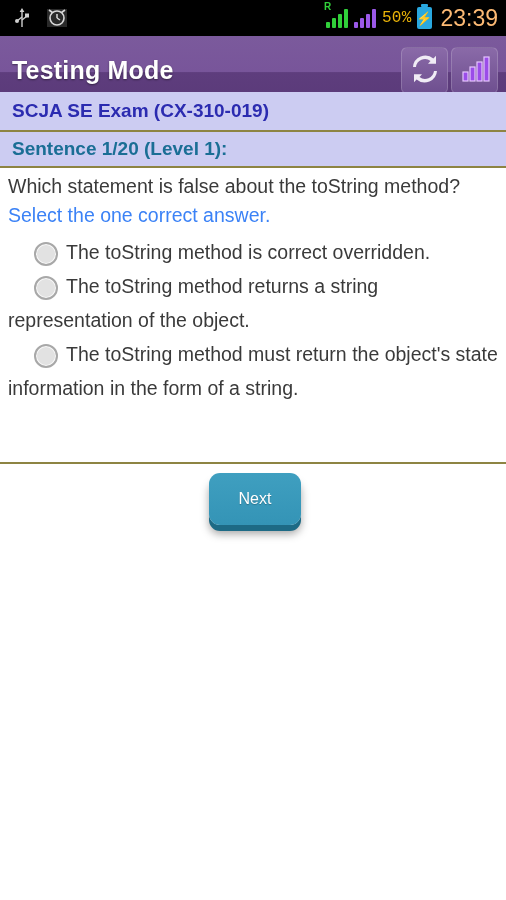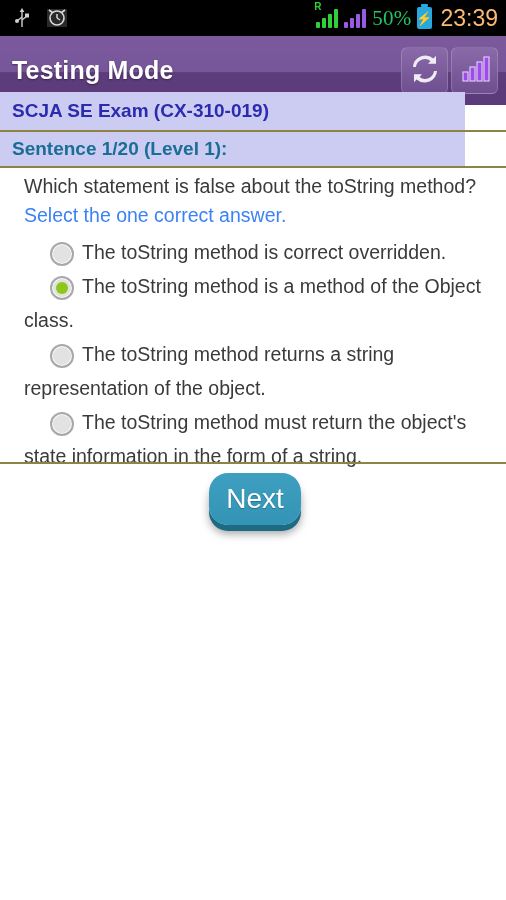--- a/index.html
+++ b/index.html
@@ -15,22 +15,22 @@
   .statusbar {
     position: absolute; top: 0; left: 0;
     width: 506px; height: 36px;
     background: #000000;
     display: flex; align-items: center;
     padding: 0 8px 0 14px;
   }
   .sb-left { display: flex; align-items: center; gap: 16px; }
   .sb-right { margin-left: auto; display: flex; align-items: center; gap: 6px; }
   .sb-text {
-    color: #22c55e; font-size: 21px; letter-spacing: 0.2px;
-    font-family: Liberation Serif, serif;
+    color: #eab308; font-size: 16px; letter-spacing: 0.2px;
+    font-family: Liberation Mono, monospace;
   }
   .sb-time { color: #fdba74; font-size: 23px; padding-left: 2px; }
 
   .icon-usb { width: 16px; height: 22px; position: relative; }
   .icon-alarm { width: 22px; height: 22px; position: relative; }
 
   .signal { display: flex; align-items: flex-end; gap: 2px; height: 20px; position: relative; }
   .signal .bar { width: 4px; border-radius: 1px; }
   .signal.green .bar { background: #31d03a; }
   .signal.purple .bar { background: #9b59e8; }
@@ -70,42 +70,42 @@
   .ab-btn {
     width: 47px; height: 47px; border-radius: 6px;
     background: linear-gradient(to bottom, #8a6aa8 0%, #6e4f8f 100%);
     border: 1px solid rgba(255,255,255,.18);
     display: flex; align-items: center; justify-content: center;
     cursor: pointer;
   }
 
   
   .band {
-    position: absolute; left: 0; width: 465px;
+    position: absolute; left: 0; width: 506px;
     background: #ccccf2;
     display: flex; align-items: center;
     padding-left: 12px;
   }
   .band-exam { top: 92px; height: 38px; }
   .band-sentence { top: 132px; height: 34px; }
   .exam-title { color: #2b2bb0; font-size: 19px; font-weight: bold; }
   .sentence-title { color: #1a6e95; font-size: 19px; font-weight: bold; }
 
   .rule {
     position: absolute; left: 0; width: 506px; height: 2px;
     background: #8d8443;
   }
   .rule-a { top: 130px; }
   .rule-b { top: 166px; }
   .rule-c { top: 462px; }
 
   
   .body {
     position: absolute; top: 172px; left: 0;
-    width: 506px; padding: 0 24px;
+    width: 506px; padding: 0 8px;
   }
   .question {
     color: #3a3a3a; font-size: 19.5px; line-height: 28px;
     margin-bottom: 1px;
   }
   .hint {
     color: #3b82f6; font-size: 19.5px; 
     line-height: 28px; margin-bottom: 6px;
   }
 
@@ -129,25 +129,25 @@
   .opt-text { }
 
   
   .next-wrap {
     position: absolute; top: 473px; left: 0;
     width: 506px; display: flex; justify-content: center;
   }
   .next-btn {
     position: relative; left: 2px;
     width: 92px; height: 52px;
-    border-radius: 19px;
+    border-radius: 11px;
     background: linear-gradient(to bottom, #3f9fc0 0%, #3494b6 100%);
     border: none;
     box-shadow: 0 6px 0 #1d6a85, 0 9px 9px rgba(0,0,0,.35);
-    color: #ffffff; font-size: 28px;
+    color: #ffffff; font-size: 16px;
     font-family: "Liberation Sans", sans-serif;
     cursor: pointer;
     text-shadow: 0 1px 1px rgba(0,0,0,.25);
   }
 </style>
 </head>
 <body>
 
 <div id="app">
 
@@ -238,23 +238,20 @@
 
   <div class="body">
     <div class="question">Which statement is false about the toString method?</div>
     <div class="hint">Select the one correct answer.</div>
 
     <div class="options">
       <div class="option">
         <span class="radio"></span><span class="opt-text">The toString method is correct overridden.</span>
       </div>
       <div class="option">
-        <span class="radio checked"></span><span class="opt-text">The toString method is a method of the Object class.</span>
-      </div>
-      <div class="option">
         <span class="radio"></span><span class="opt-text">The toString method returns a string representation of the object.</span>
       </div>
       <div class="option">
         <span class="radio"></span><span class="opt-text">The toString method must return the object's state information in the form of a string.</span>
       </div>
     </div>
   </div>
 
   <div class="rule rule-c"></div>
 

